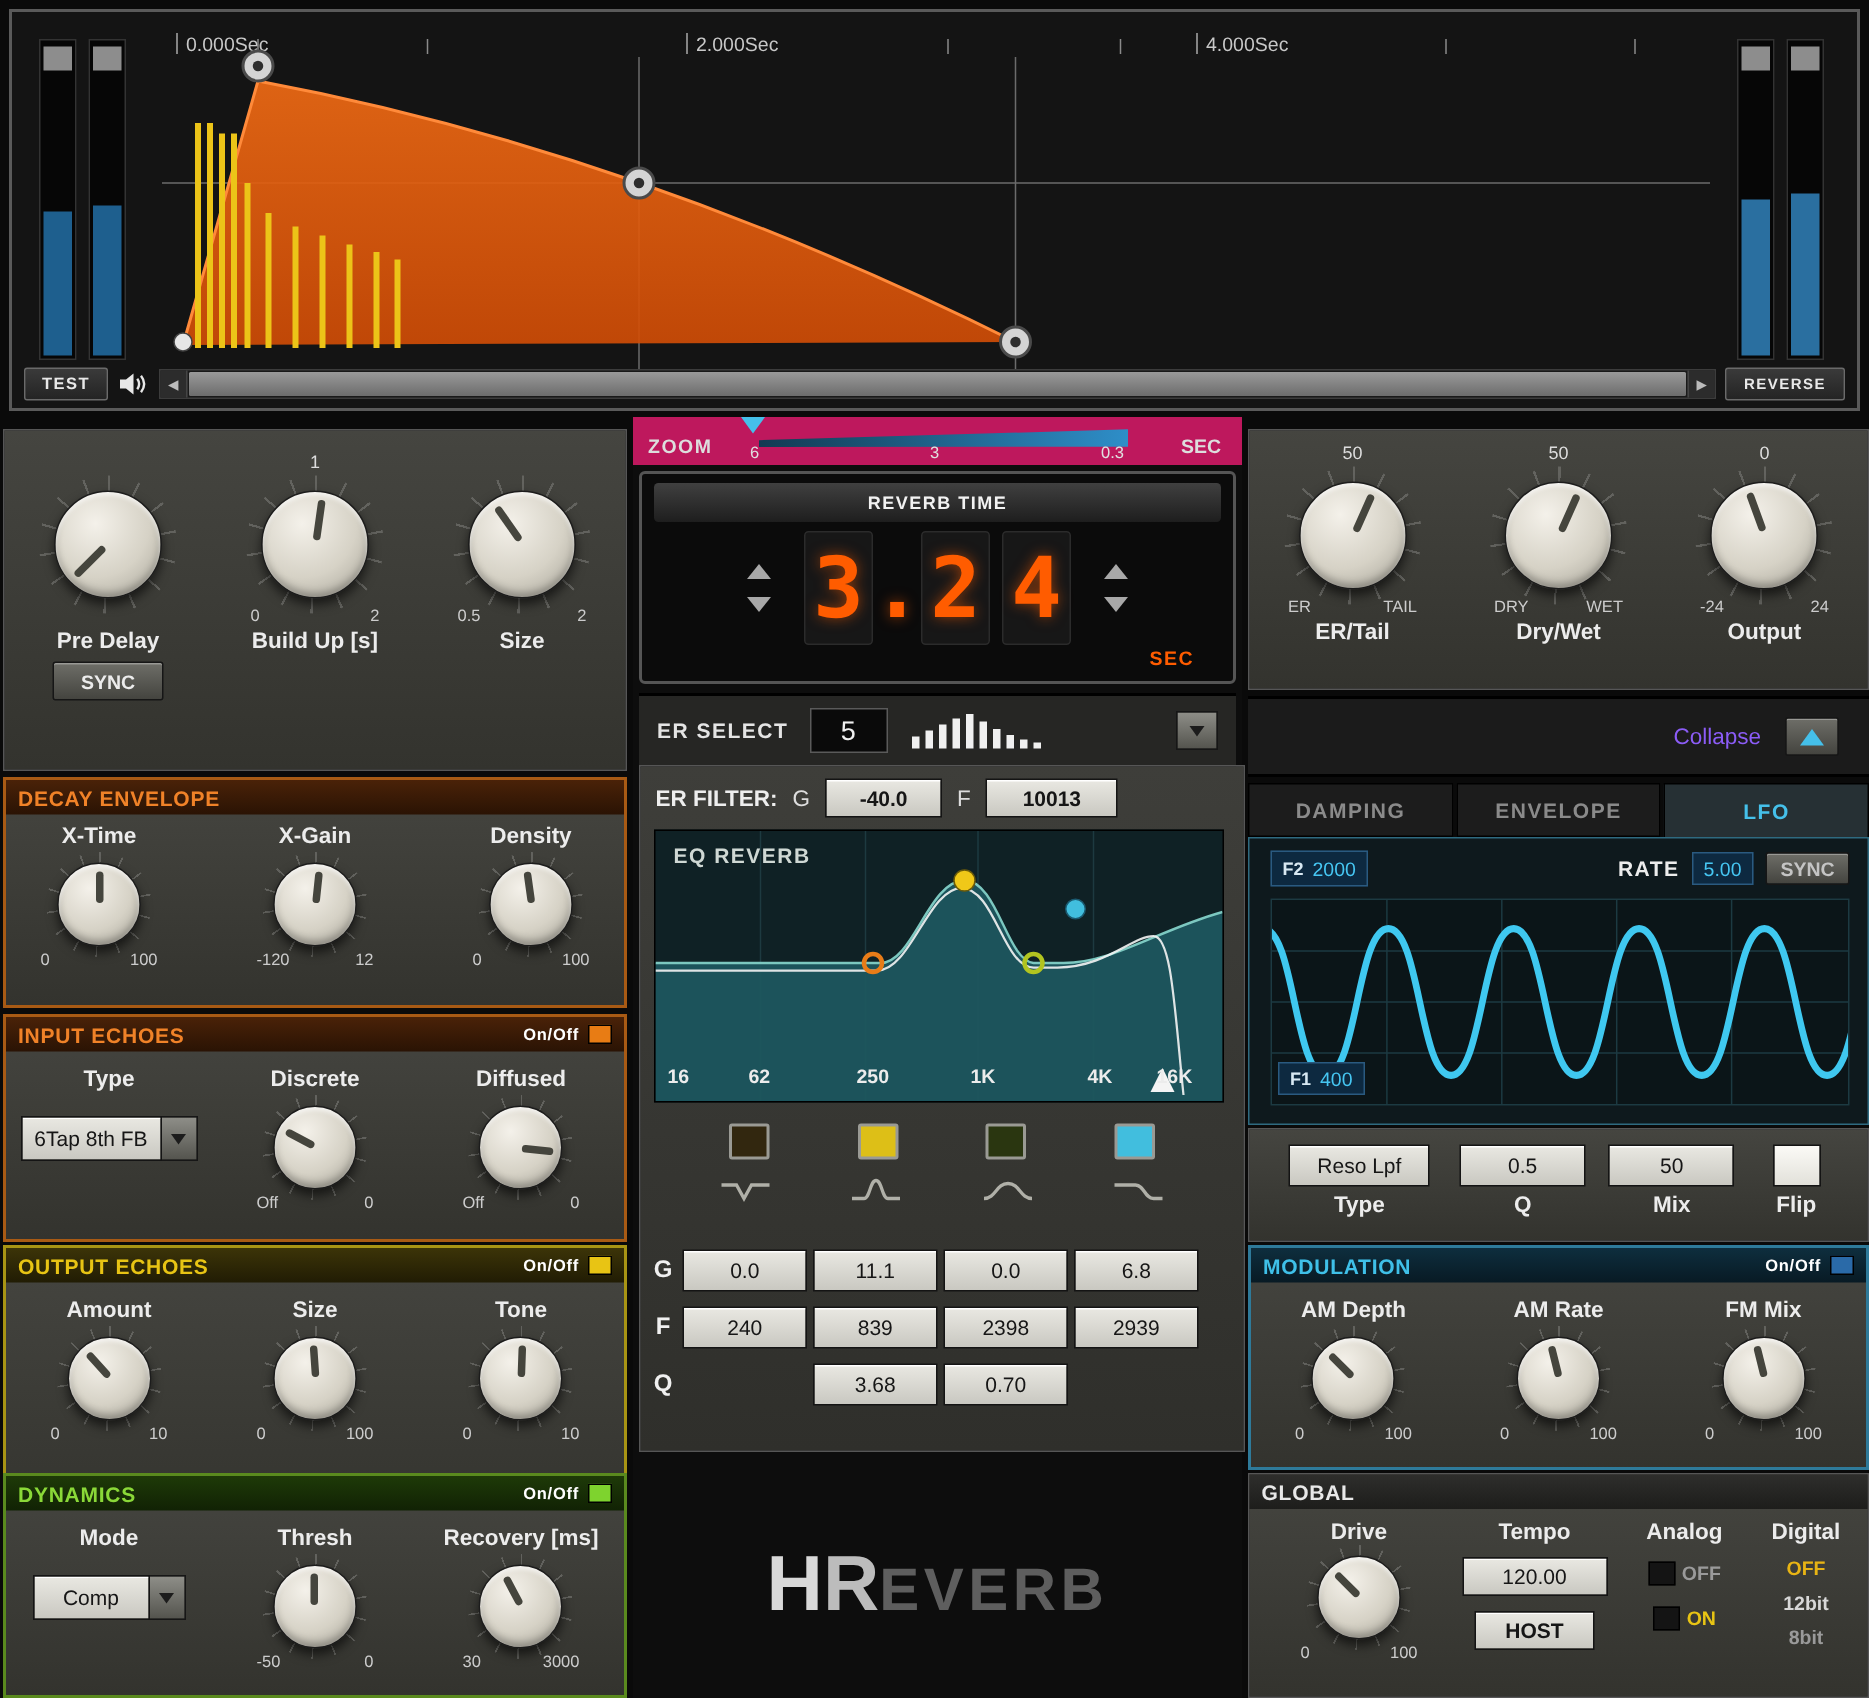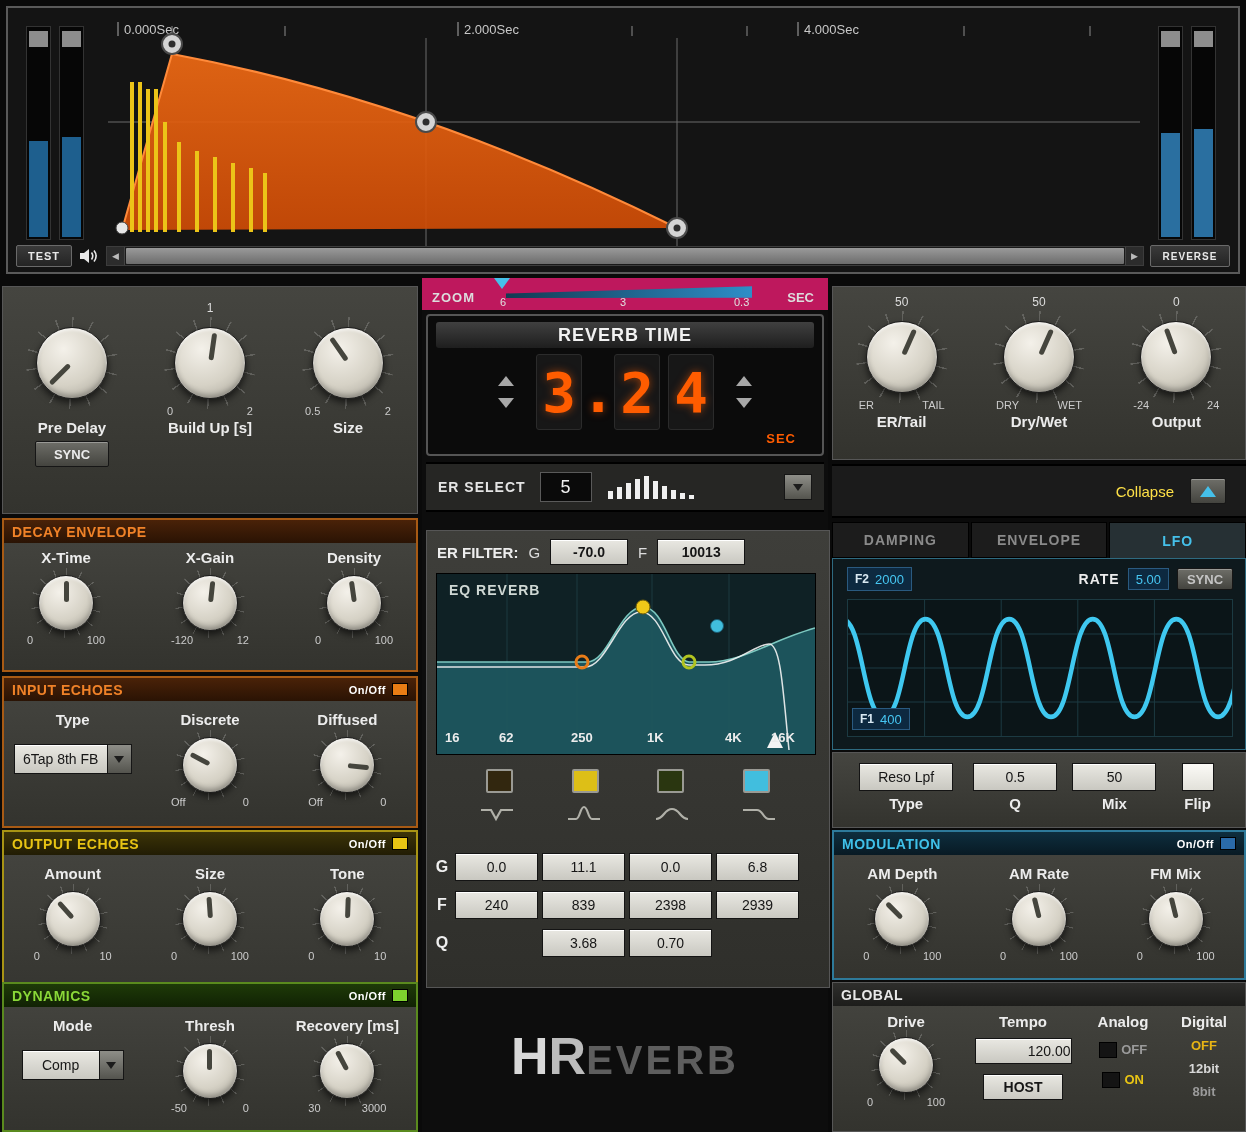--- a/index.html
+++ b/index.html
@@ -73,54 +73,54 @@
   .dd { display:inline-flex; }
   .ddbtn { width:24px; background:linear-gradient(#8e8e88,#54544e); border:1px solid #161616; border-left:none; display:flex; align-items:center; justify-content:center; }
   .tri-d { width:0; height:0; border-left:5px solid transparent; border-right:5px solid transparent; border-top:7px solid #1c1c1c; }
   .tri-u-g { width:0; height:0; border-left:8px solid transparent; border-right:8px solid transparent; border-bottom:10px solid #a8a8a8; }
   .tri-d-g { width:0; height:0; border-left:8px solid transparent; border-right:8px solid transparent; border-top:10px solid #a8a8a8; }
   .bluebox { background:#0d2940; border:1px solid #2a5a80; color:#46c6f2; display:flex; align-items:center; gap:6px; font-size:13px; padding:0 7px; }
   .bluebox .bl { color:#d8e8f2; font-weight:bold; font-size:12px; }
 
   
   .rt-panel { position:absolute; left:4px; top:4px; width:398px; height:142px; background:#0b0b0b; border:2px solid #555; border-radius:4px; }
-  .rt-head { position:absolute; left:8px; right:8px; top:6px; height:26px; background:linear-gradient(#404040,#1e1e1e); border-radius:3px; color:#f2f2f2; font-weight:bold; font-size:18px; letter-spacing:1px; display:flex; align-items:center; justify-content:center; }
+  .rt-head { position:absolute; left:8px; right:8px; top:6px; height:26px; background:linear-gradient(#404040,#1e1e1e); border-radius:3px; color:#f2f2f2; font-weight:bold; font-size:12px; letter-spacing:1px; display:flex; align-items:center; justify-content:center; }
   .rt-digits { position:absolute; left:0; right:0; top:38px; display:flex; align-items:center; justify-content:center; gap:8px; }
   .digit { width:46px; height:76px; background:#171717; border:1px solid #2b2b2b; border-radius:3px; display:flex; align-items:center; justify-content:center; font:bold 56px "DejaVu Sans Mono", monospace; color:#ff5c00; text-shadow:0 0 9px rgba(255,92,0,.55); }
   .digit.dot { width:16px; background:transparent; border:none; }
   .spin { display:flex; flex-direction:column; gap:12px; margin:0 14px; }
   .rt-sec { position:absolute; right:26px; bottom:8px; color:#ff5c00; font-weight:bold; font-size:13px; letter-spacing:1px; }
 
   
   .ersel { position:absolute; left:4px; top:152px; width:398px; height:50px; background:#262624; border-top:2px solid #000; border-bottom:2px solid #000; display:flex; align-items:center; padding:0 12px; gap:14px; }
   .ersel .lbl { color:#e4e4e4; font-weight:bold; font-size:14px; letter-spacing:1px; }
   .erval { width:52px; height:30px; background:#0a0a0a; border:1px solid #5a5a5a; color:#f0f0f0; font-size:18px; display:flex; align-items:center; justify-content:center; }
 
   
-  .erfilt { position:absolute; left:4px; top:220px; width:404px; height:458px; background:linear-gradient(#3e3e3a,#2f2f2b); border:1px solid #565656; }
+  .erfilt { position:absolute; left:4px; top:200px; width:404px; height:458px; background:linear-gradient(#3e3e3a,#2f2f2b); border:1px solid #565656; }
   .erf-head { display:flex; align-items:center; gap:10px; padding:8px 10px 4px; color:#eee; font-weight:bold; font-size:15px; }
   .eqgraph { position:absolute; left:9px; top:42px; width:380px; height:182px; background:#0f2125; border:1px solid #000; }
   .eqtitle { position:absolute; left:12px; top:8px; color:#cfd8d4; font-weight:bold; font-size:14px; letter-spacing:1px; z-index:2; }
   .swrow { position:absolute; left:0; right:0; top:238px; display:flex; justify-content:space-around; padding:0 30px; }
   .swatch { width:27px; height:24px; border:2px solid #9a9a94; border-radius:2px; }
   .icorow { position:absolute; left:0; right:0; top:272px; display:flex; justify-content:space-around; padding:0 26px; }
   .gfq { position:absolute; left:6px; right:6px; display:flex; align-items:center; gap:4px; }
   .gfq .rl { width:18px; color:#f0f0f0; font-weight:bold; font-size:16px; text-align:center; }
   .gfq .vbox { width:83px; height:28px; }
   .gfq .ph { width:83px; height:28px; visibility:hidden; }
 
   
   .logo { position:absolute; left:0; right:0; top:716px; text-align:center; }
   .logo .lh { font-weight:bold; font-size:52px; color:#d8d8d8; letter-spacing:0; }
   .logo .lr { font-weight:bold; font-size:52px; color:#bcbcbc; }
   .logo .le { font-weight:bold; font-size:40px; color:#5e5e5e; letter-spacing:3px; }
 
   
   .collapse-bar { position:absolute; top:178px; height:54px; left:0; right:0; background:#1b1b1b; border-top:2px solid #000; border-bottom:2px solid #000; display:flex; align-items:center; justify-content:flex-end; gap:16px; padding:0 20px; }
-  .collapse-bar .cl { color:#fde047; font-size:15px; }
+  .collapse-bar .cl { color:#8b5cf6; font-size:15px; }
   .cbtn { width:36px; height:26px; }
   .tri-u-c { width:0; height:0; border-left:8px solid transparent; border-right:8px solid transparent; border-bottom:11px solid #45c0ea; }
   .tabs { position:absolute; top:236px; left:0; right:0; height:36px; display:flex; gap:2px; }
   .tab { flex:1; display:flex; align-items:center; justify-content:center; font-weight:bold; font-size:14px; letter-spacing:1px; background:#1c1c1c; color:#8a8a8a; border:1px solid #000; }
   .tab.active { background:#263034; color:#45c0ea; border-bottom:none; }
   .lfopanel { position:absolute; top:272px; left:0; right:0; height:192px; background:#0e191d; border:1px solid #2e6a80; }
   .lfotop { position:absolute; left:14px; right:12px; top:8px; height:24px; display:flex; align-items:center; gap:8px; }
   .lfotop .rate { color:#ececec; font-weight:bold; font-size:14px; letter-spacing:1px; margin-left:auto; }
   .wave { position:absolute; left:14px; right:12px; top:40px; bottom:12px; background:#0b1518; border:1px solid #1c3a42; }
   .f1box { position:absolute; left:4px; bottom:6px; height:22px; z-index:2; }
@@ -537,21 +537,21 @@
       <div class="ddbtn" style="height:26px; width:28px; margin-left:auto; border-left:1px solid #161616;">
           <div class="tri-d"></div>
         </div>
     </div>
 
     <div class="erfilt">
       <div class="erf-head">
         <span>ER FILTER:</span>
         <span style="font-weight:normal; color:#ddd;">G</span>
         <div class="vbox" style="width:78px; height:26px;">
-            <span>-70.0</span>
+            <span>-40.0</span>
           </div>
         <span style="font-weight:normal; color:#ddd;">F</span>
         <div class="vbox" style="width:88px; height:26px;">
             <span>10013</span>
           </div>
       </div>
 
       <div class="eqgraph">
         <div class="eqtitle">EQ REVERB</div>
         <svg width="378" height="180" viewBox="0 0 378 180">
@@ -841,21 +841,21 @@
             </div>
           </div>
         <div class="mm narrow">
             <span>0</span>
             <span>100</span>
           </div>
       </div>
 
       <div class="gcol" style="left:140px; width:100px;">
         <div class="klabel">Tempo</div>
-        <div class="vbox" style="width:97px; height:26px; margin:8px auto 0;justify-content:flex-end;">
+        <div class="vbox" style="width:97px; height:26px; margin:8px auto 0;">
             <span>120.00</span>
           </div>
         <div class="vbox" style="width:80px; height:26px; margin:10px auto 0; font-weight:bold;">
             <span>HOST</span>
           </div>
       </div>
 
       <div class="gcol" style="left:248px; width:84px;">
         <div class="klabel">Analog</div>
         <div style="margin-top:10px;"><span class="mini"></span> <span class="gsmall" style="color:#9a9a9a;">OFF</span></div>

